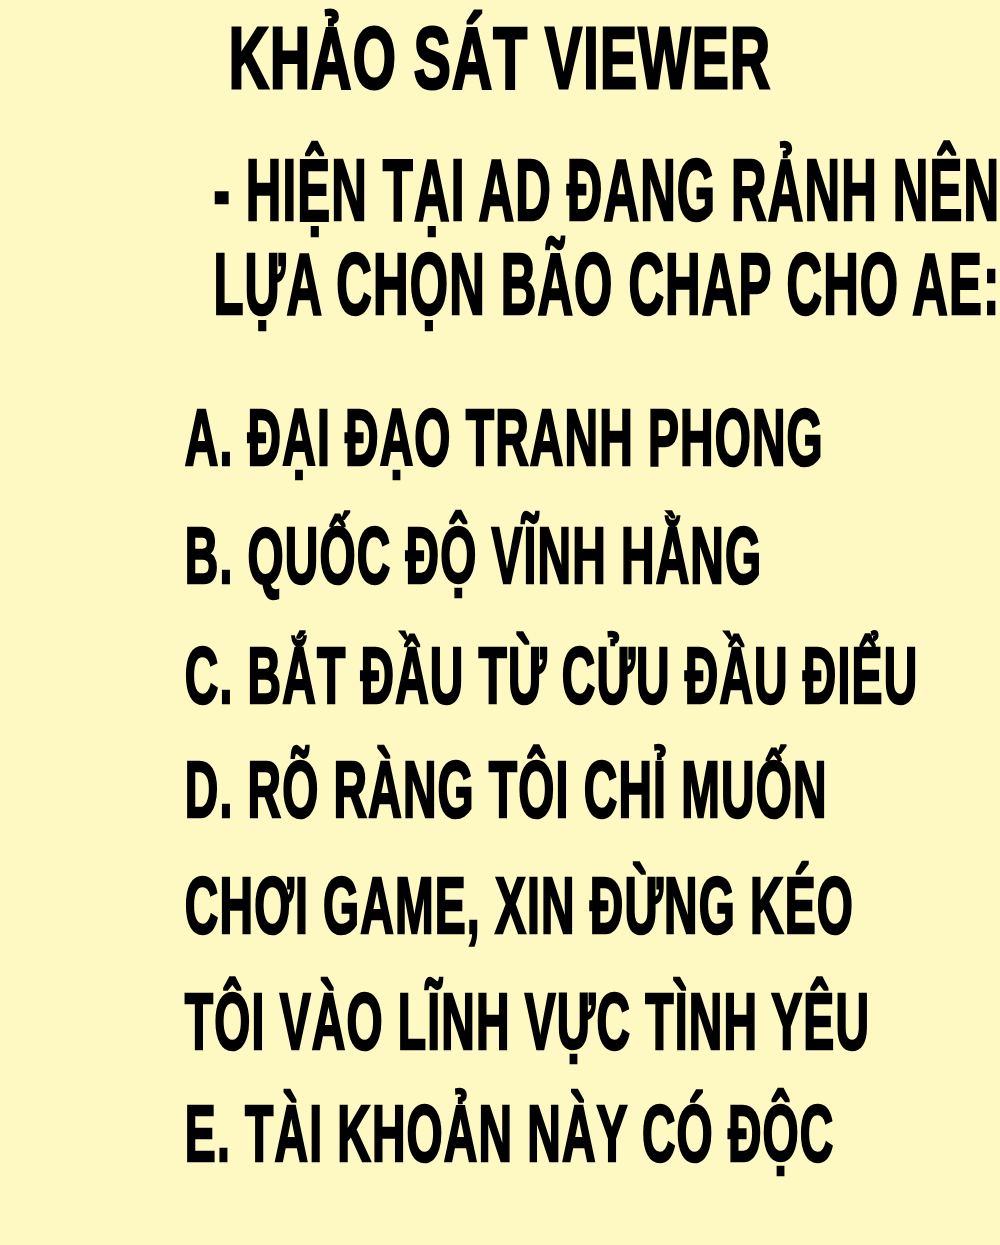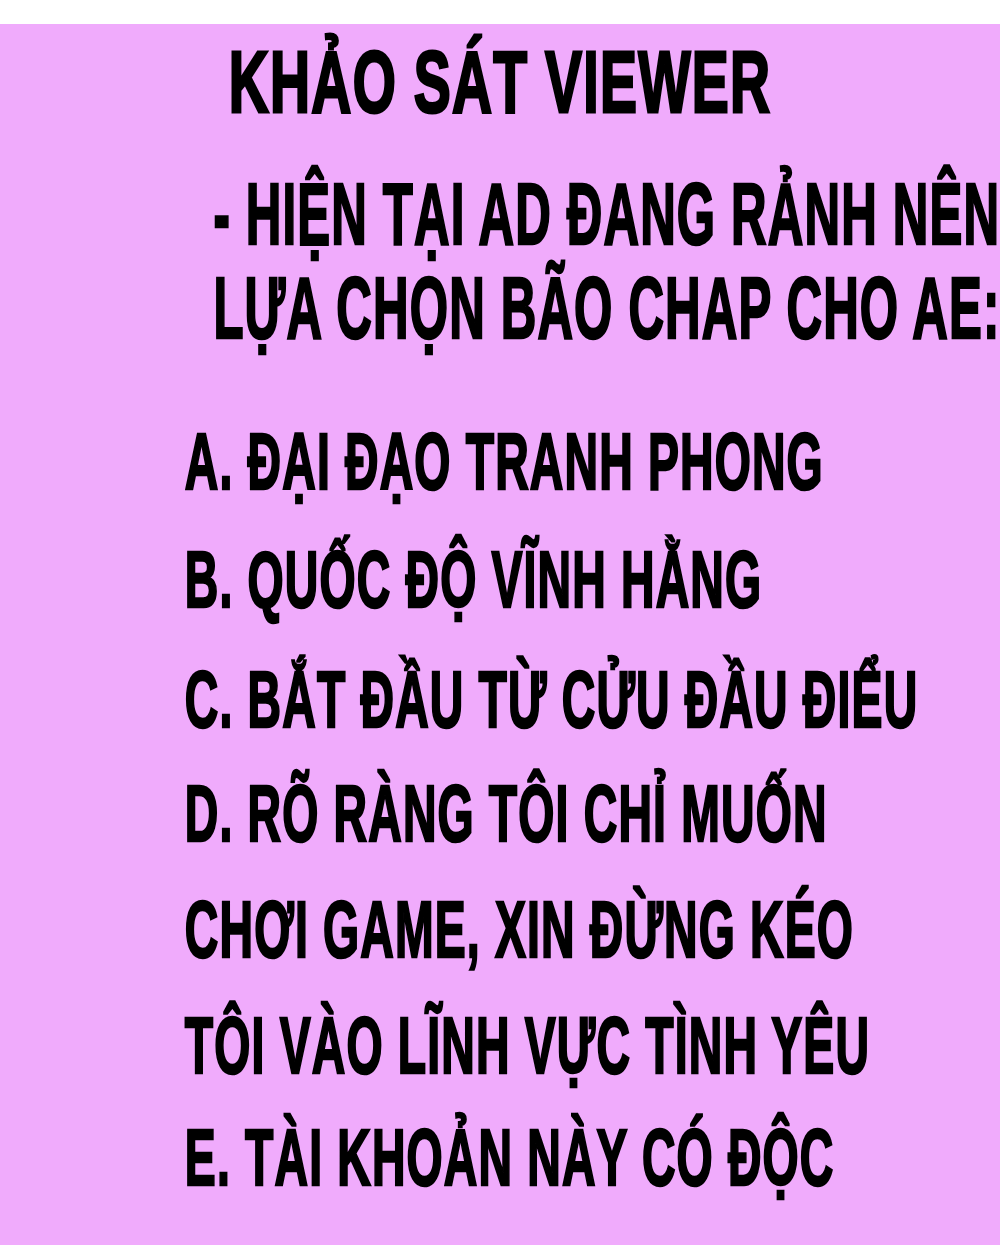--- a/index.html
+++ b/index.html
@@ -11,22 +11,21 @@
     height: 1245px;
     background: #ffffff;
     position: relative;
     overflow: hidden;
     font-family: "Liberation Sans", sans-serif;
     color: #000000;
   }
   .page {
     position: absolute;
     inset: 0;
-    background: #f0abfc;
-    margin-top: 24px;
+    background: #fef9c3;
   }
   .txt-line {
     position: absolute;
     left: 0;
     line-height: 1;
     font-weight: bold;
     white-space: nowrap;
     text-align: center;
     color: #000000;
     -webkit-text-stroke: 2.5px #000000;

